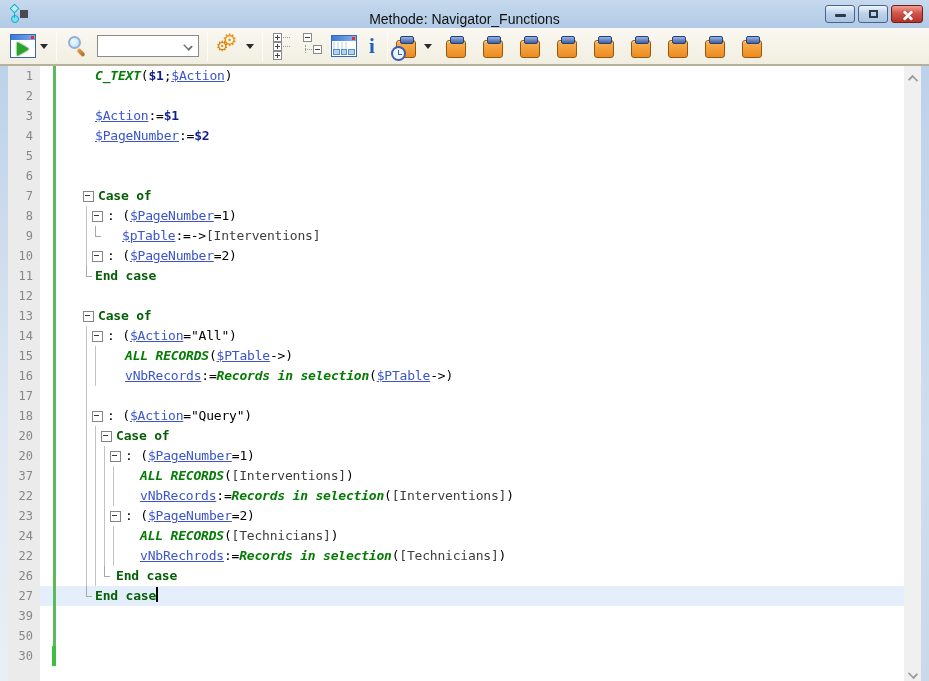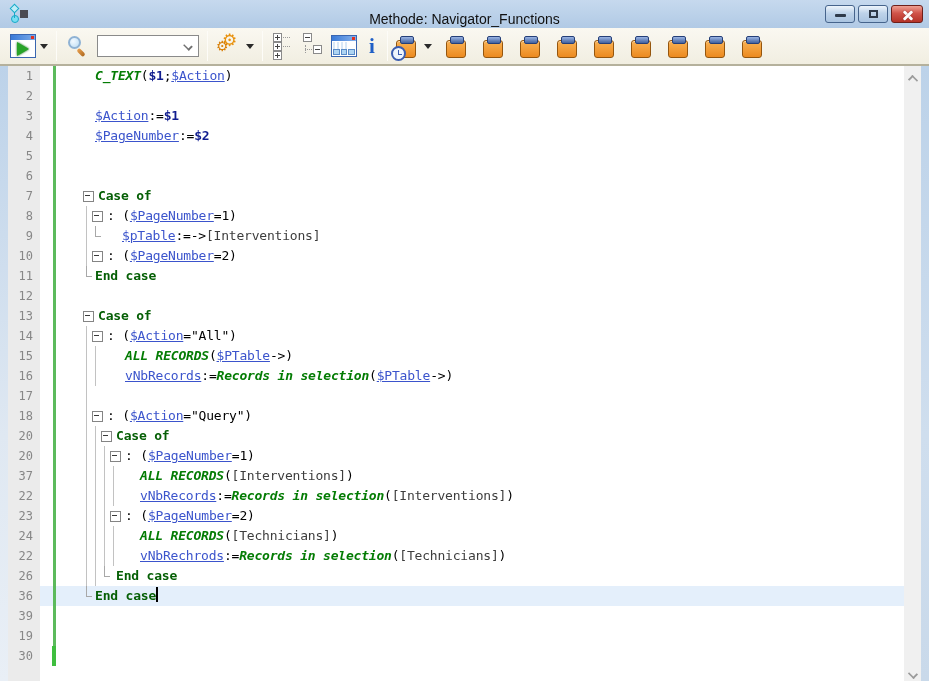--- a/index.html
+++ b/index.html
@@ -282,23 +282,23 @@
       <div class="gnum">17</div>
       <div class="gnum">18</div>
       <div class="gnum">20</div>
       <div class="gnum">20</div>
       <div class="gnum">37</div>
       <div class="gnum">22</div>
       <div class="gnum">23</div>
       <div class="gnum">24</div>
       <div class="gnum">22</div>
       <div class="gnum">26</div>
-      <div class="gnum">36</div>
+      <div class="gnum">27</div>
       <div class="gnum">39</div>
-      <div class="gnum">19</div>
+      <div class="gnum">50</div>
       <div class="gnum">30</div>
     </div>
 
   <div class="code-area" id="code">
 
   <div class="cline"><span class="tok tok-pad" style="width: 12px;"></span><span class="seg-cmd">C_TEXT</span><span class="seg-pl">(</span><span class="seg-par">$1</span><span class="seg-pl">;</span><span class="seg-var">$Action</span><span class="seg-pl">)</span></div>
       <div class="cline"><span class="tok tok-pad" style="width: 12px;"></span></div>
       <div class="cline"><span class="tok tok-pad" style="width: 12px;"></span><span class="seg-var">$Action</span><span class="seg-pl">:=</span><span class="seg-par">$1</span></div>
       <div class="cline"><span class="tok tok-pad" style="width: 12px;"></span><span class="seg-var">$PageNumber</span><span class="seg-pl">:=</span><span class="seg-par">$2</span></div>
       <div class="cline"><span class="tok tok-pad" style="width: 12px;"></span></div>

